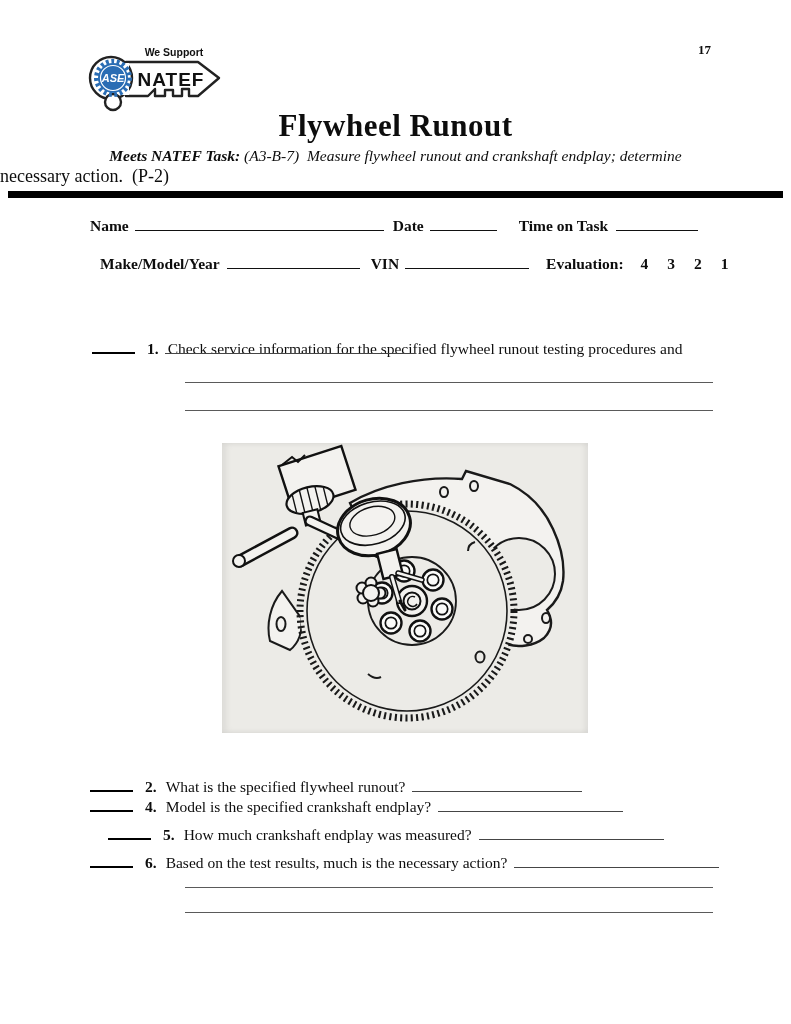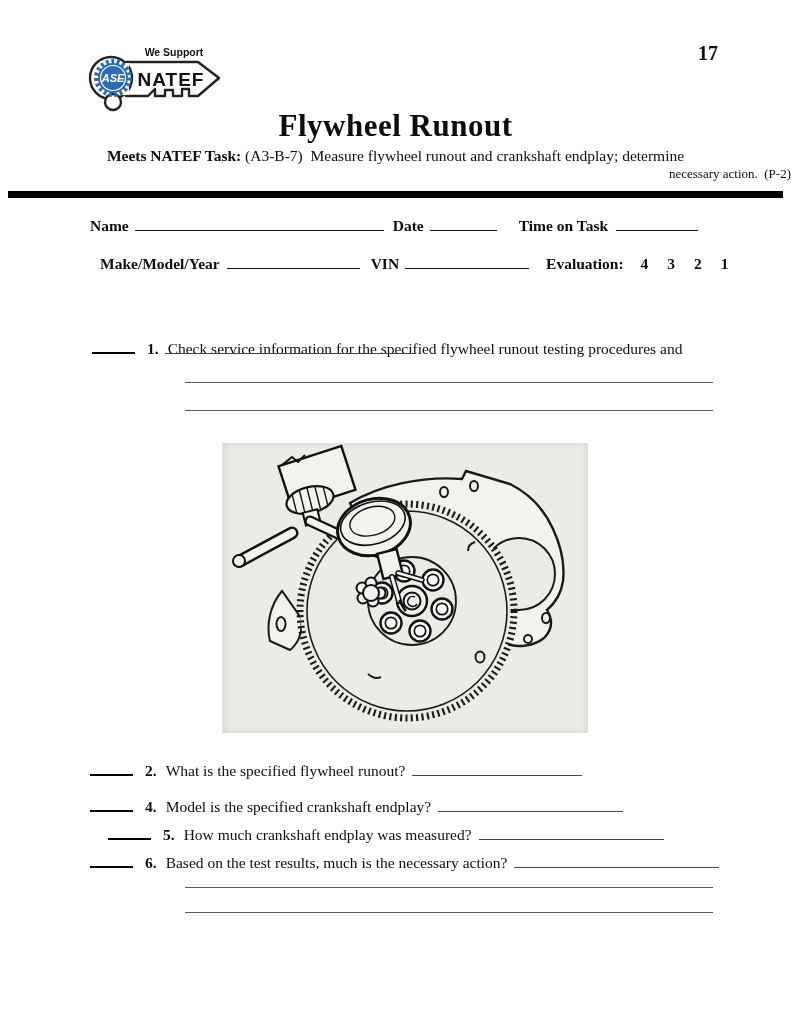--- a/index.html
+++ b/index.html
@@ -2,25 +2,25 @@
 <html><head>
 <meta charset="utf-8">
 <style>
   html,body { margin:0; padding:0; background:#ffffff; }
   .page {
     position:relative; width:791px; height:1024px; background:#ffffff;
     font-family:"Liberation Serif","DejaVu Serif",serif; color:#0d0d0d;
     overflow:hidden;
   }
   .abs { position:absolute; white-space:nowrap; }
-  .page-num { top:42px; left:698px; font-size:20px; font-weight:bold; }
+  .page-num { top:42px; left:698px; font-size:13px; font-weight:bold; }
   .title { top:108px; left:0; width:100%; text-align:center;
            font-size:31px; font-weight:bold; letter-spacing:0.5px; }
-  .task1 { top:147px; left:0; width:100%; text-align:center; font-size:15.5px; }
-  .task2 { top:166px; left:0; width:100%; text-align:right; font-size:13px; }
+  .task1 { top:147px; left:0; width:100%; text-align:center; font-size:15.5px;font-style:italic; }
+  .task2 { top:166px; left:0; width:100%; text-align:left; font-size:18px; }
   .task-label { font-weight:bold; }
   .rule { top:191px; left:8px; width:775px; height:7px; background:#000; }
   .row { font-size:15.5px; font-weight:bold;text-align:center; }
   .blank { display:inline-block; border-bottom:1.7px solid #111; height:14px; }
   .q { font-size:15.5px; }
   .chk { width:43px; margin-right:12px; border-bottom:2px solid #000; }
   .qnum { font-weight:bold; margin-right:9px; }
   .ans { margin-left:7px; border-bottom:1.5px solid #454545; }
   .cont-line { position:absolute; left:185px; width:528px; height:1px;
                border-bottom:1.6px solid #5a5a5a; }
@@ -164,21 +164,21 @@
           <circle cx="141" cy="155" r="5.5"></circle>
             <circle cx="140" cy="145" r="5.5"></circle>
           <circle cx="149" cy="140" r="5.5"></circle>
         </g>
         <circle cx="149" cy="150" r="8" fill="#f3f2ef" stroke="#111" stroke-width="2"></circle>
         <path d="M178,158 L183,167" stroke="#111" stroke-width="3" stroke-linecap="round"></path>
       </g>
     </svg>
   </div>
 
-  <div class="abs q" style="top:760px; left:90px;">
+  <div class="abs q" style="top:776px; left:90px;">
     <span class="blank chk"></span><span class="qnum">2.</span><span>What is the specified flywheel runout?</span><span class="blank ans" style="width:170px;"></span>
   </div>
 
 
   <div class="abs q" style="top:796px; left:90px;">
     <span class="blank chk"></span><span class="qnum">4.</span><span>Model is the specified crankshaft endplay?</span><span class="blank ans" style="width:185px;"></span>
   </div>
 
   <div class="abs q" style="top:824px; left:108px;">
     <span class="blank chk"></span><span class="qnum">5.</span><span>How much crankshaft endplay was measured?</span><span class="blank ans" style="width:185px;"></span>

